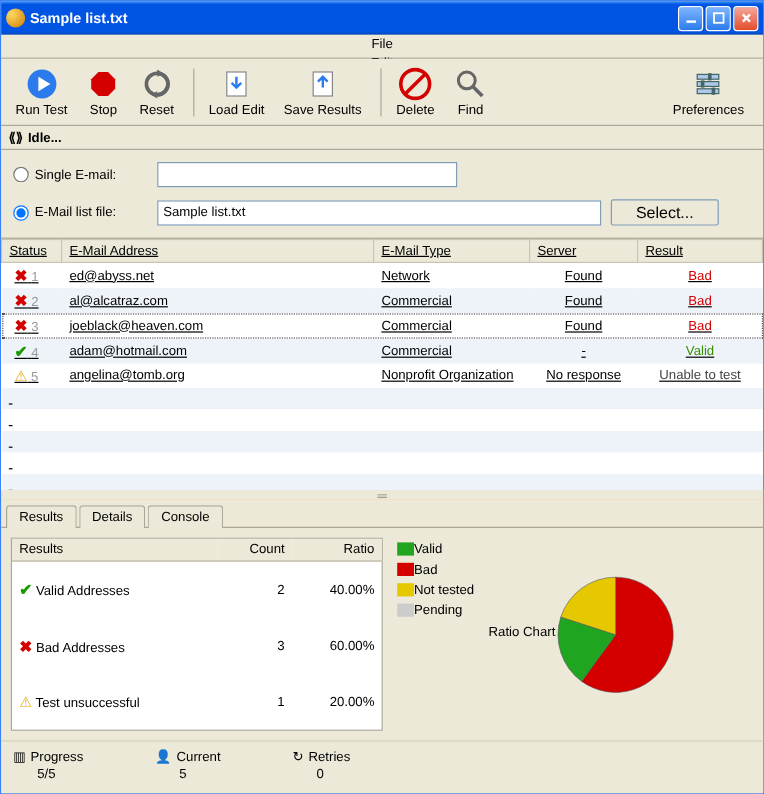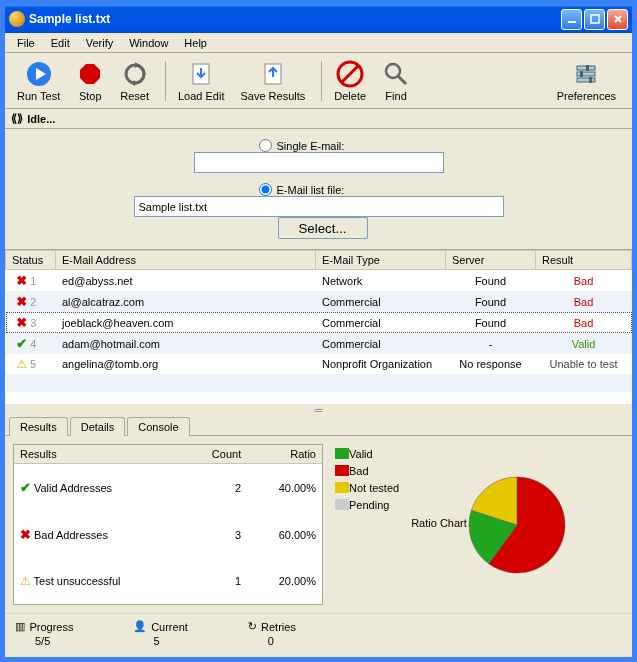--- a/index.html
+++ b/index.html
@@ -1,39 +1,39 @@
 <!DOCTYPE html>
 <html><head>
 <meta charset="utf-8">
 <style>
 * { box-sizing: border-box; margin: 0; padding: 0; }
 body { font-family: Tahoma, Arial, sans-serif; font-size: 11px; background: #fff; }
-.window { width: 637px; height: 662px; border: 5px solid #3b82f6; background: #fdba74; display: flex; flex-direction: column; }
+.window { width: 637px; height: 662px; border: 1px solid #3b82f6; background: #fdba74; display: flex; flex-direction: column; }
 .titlebar { height: 28px; background: linear-gradient(to bottom, #3a95ff 0%, #0054e3 10%, #0054e3 90%, #0048c0 100%); display: flex; align-items: center; padding: 0 4px; color: #fff; font-weight: bold; font-size: 12px; }
 .titlebar .ticon { width: 16px; height: 16px; margin-right: 4px; background: radial-gradient(circle at 30% 30%, #ffd966, #cc7a00); border-radius: 50%; }
 .titlebar .spacer { flex: 1; }
 .winbtn { width: 21px; height: 21px; margin-left: 2px; border: 1px solid #fff; border-radius: 3px; display: flex; align-items: center; justify-content: center; font-weight: bold; cursor: pointer; }
 .winbtn.min, .winbtn.max { background: linear-gradient(to bottom, #7eb6ff, #2b7bed); }
 .winbtn.close { background: linear-gradient(to bottom, #f5a79a, #e34d2b); }
-.menubar { height: 20px; background: #ece9d8; display: flex; align-items: center; padding: 0 4px; border-bottom: 1px solid #aca899; }
+.menubar { height: 20px; background: #ece9d8; display: flex; align-items: center; padding: 0 4px; border-bottom: 1px solid #aca899; flex-direction: column; }
 .menubar span { padding: 2px 8px; cursor: default; }
 .toolbar { height: 56px; background: #ece9d8; display: flex; align-items: center; padding: 2px 6px; border-bottom: 1px solid #aca899; }
 .tbtn { display: flex; flex-direction: column; align-items: center; padding: 2px 6px; margin-right: 4px; cursor: pointer; font-size: 11px; }
 .tbtn .ic { width: 28px; height: 28px; display: flex; align-items: center; justify-content: center; margin-bottom: 2px; }
 .sep { width: 1px; height: 40px; background: #aca899; margin: 0 6px; }
 .statusline { height: 20px; background: #ece9d8; display: flex; align-items: center; padding: 0 6px; border-bottom: 1px solid #aca899; font-weight: bold; }
 .inputarea { background: #ece9d8; padding: 10px; border-bottom: 1px solid #aca899; }
-.inrow { display: flex; align-items: center; margin-bottom: 10px; flex-direction: column; }
+.inrow { display: flex; align-items: center; margin-bottom: 10px; }
 .inrow:last-child { margin-bottom: 0; }
 .inrow label { display: flex; align-items: center; width: 120px; }
 .inrow input[type=radio] { margin-right: 5px; }
 .txtbox { border: 1px solid #7f9db9; background: #fff; height: 21px; padding: 2px 4px; font-size: 11px; }
 .selectbtn { width: 90px; height: 22px; border: 1px solid #7f9db9; background: #ece9d8; border-radius: 2px; margin-left: 8px; cursor: pointer; }
 .tablewrap { flex: 1; background: #fff; overflow: auto; }
-table.grid { width: 100%; border-collapse: collapse; font-size: 11px; }
+table.grid { width: 100%; border-collapse: collapse; font-size: 11px; text-decoration: underline; }
 table.grid th { background: #ece9d8; border: 1px solid #c8c5b3; padding: 3px 6px; text-align: left; font-weight: normal; }
 table.grid td { padding: 3px 6px; border-right: 1px solid transparent; }
 table.grid tr.row:nth-child(even) { background: #eef3fa; }
 table.grid tr.row:nth-child(odd) { background: #fff; }
 table.grid tr.row.sel { outline: 1px dotted #555; outline-offset: -1px; }
 .numcol { text-align: right; color: #999; padding-right: 8px; }
 .center { text-align: center; }
 .bad { color: #d40000; }
 .valid { color: #389000; }
 .unable { color: #444; }

